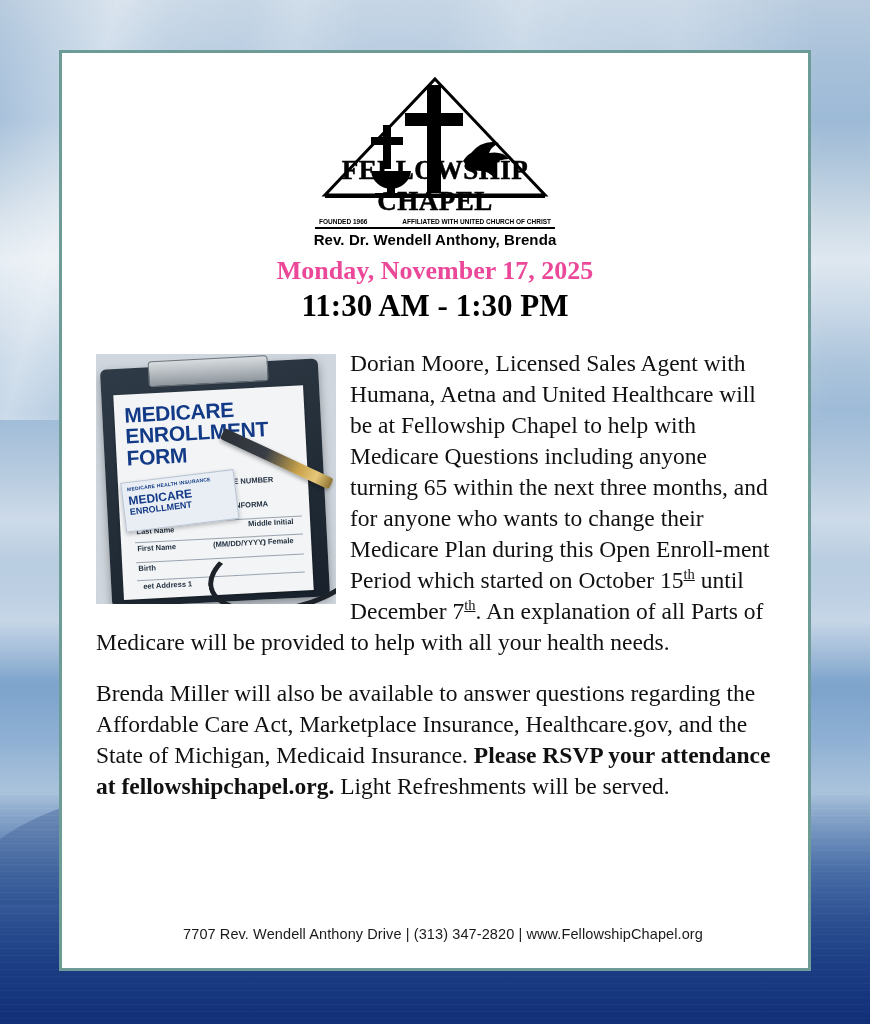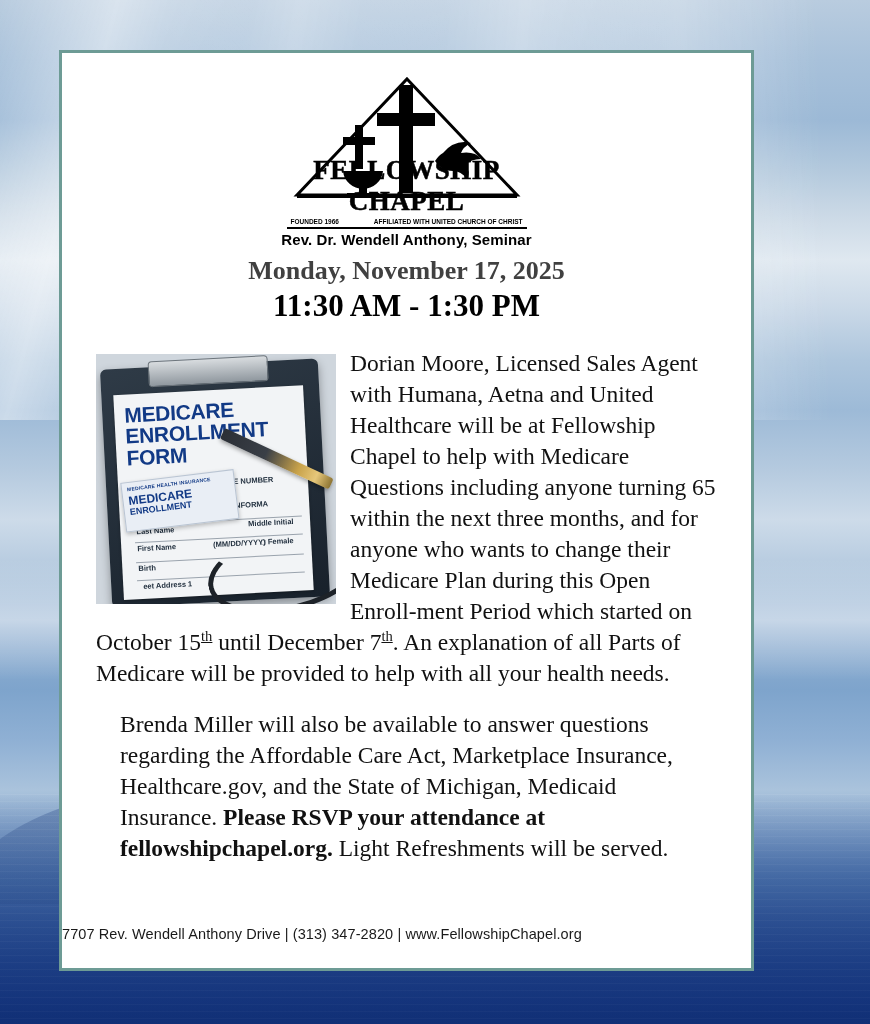--- a/index.html
+++ b/index.html
@@ -71,21 +71,21 @@
     width: 420px; height: 120px;
     background: linear-gradient(to bottom, rgba(80,110,160,0.55), rgba(50,80,140,0.25));
     border-radius: 60% 40% 0 0 / 100% 90% 0 0;
   }
 
   
   .flyer {
     position: absolute;
     left: 59px;
     top: 50px;
-    width: 695px;
+    width: 752px;
     height: 921px;
     background: #ffffff;
     border: 3px solid #6d9b95;
     box-sizing: border-box;
     padding: 0 34px;
   }
 
   
   .logo-wrap {
     margin-top: 14px;
@@ -116,21 +116,21 @@
     margin-top: 24px;
     letter-spacing: 0.2px;
     color: #000;
   }
   .subtitle {
     text-align: center;
     font-family: "Liberation Serif", serif;
     font-weight: bold;
     font-size: 26px;
     margin-top: 8px;
-    color: #404040;
+    color: #ec4899;
   }
   .subtitle2 {
     text-align: center;
     font-family: "Liberation Serif", serif;
     font-weight: bold;
     font-size: 31px;
     margin-top: 2px;
     color: #000;
   }
 
@@ -145,31 +145,31 @@
   .photo {
     float: left;
     width: 240px;
     height: 250px;
     margin: 6px 14px 6px 0;
     position: relative;
     overflow: hidden;
     background: #cfd6dd;
   }
   .para { margin: 0 0 0 0; }
-  .para + .para { margin-top: 20px; margin-left: 24px; }
+  .para + .para { margin-top: 20px; }
   .clearfix::after { content: ""; display: block; clear: both; }
   sup { font-size: 0.62em; vertical-align: super; text-decoration: underline; }
   b, .bold { font-weight: bold; }
 
   
   .footer {
     position: absolute;
-    left: 0; right: 0;
+    left: 16px; right: 0;
     bottom: 26px;
-    text-align: left;
+    text-align: center;
     font-family: "Liberation Sans", sans-serif;
     font-size: 14.5px;
     color: #1a1a1a;
     letter-spacing: 0.1px;
   }
 
   
   .cb-board {
     position: absolute;
     left: 10px; top: 10px;
@@ -302,21 +302,21 @@
           <rect x="16" y="128" width="220" height="3" fill="#000"></rect>
         </svg>
         <div style="position:relative;margin-top:-62px;text-align:center;">
           <div style="font-family:'Liberation Serif',serif;font-weight:bold;font-size:27px;letter-spacing:0.5px;color:#000;-webkit-text-stroke:0.5px #000;">FELLOWSHIP CHAPEL</div>
           <div style="display:flex;justify-content:space-between;padding:0 10px;margin-top:1px;font-family:'Liberation Sans',sans-serif;font-size:6.5px;font-weight:bold;color:#000;">
             <span>FOUNDED 1966</span>
             <span>AFFILIATED WITH UNITED CHURCH OF CHRIST</span>
           </div>
           <div style="height:2px;background:#000;margin:2px 6px 0 6px;"></div>
         </div>
-        <div class="logo-pastor">Rev. Dr. Wendell Anthony, Seminar</div>
+        <div class="logo-pastor">Rev. Dr. Wendell Anthony, Brenda</div>
       </div>
     </div>
 
     <div class="subtitle">Monday, November 17, 2025</div>
     <div class="subtitle2">11:30 AM - 1:30 PM</div>
 
     <div class="body-block clearfix">
 
       <div class="photo">
         <div class="cb-board">

